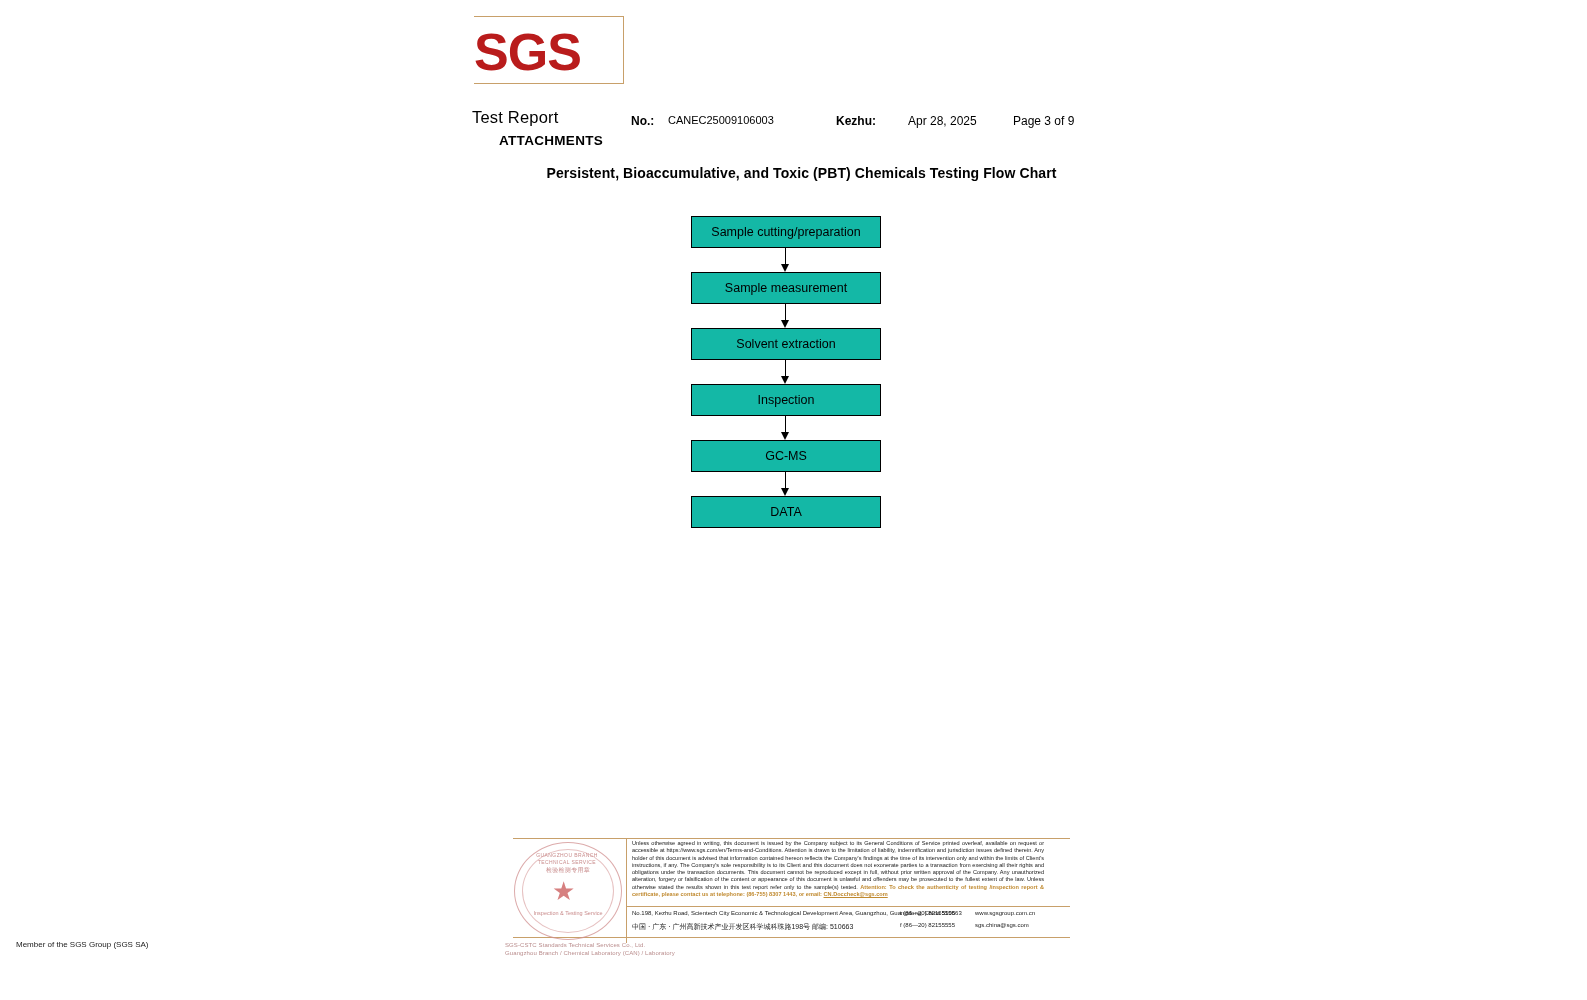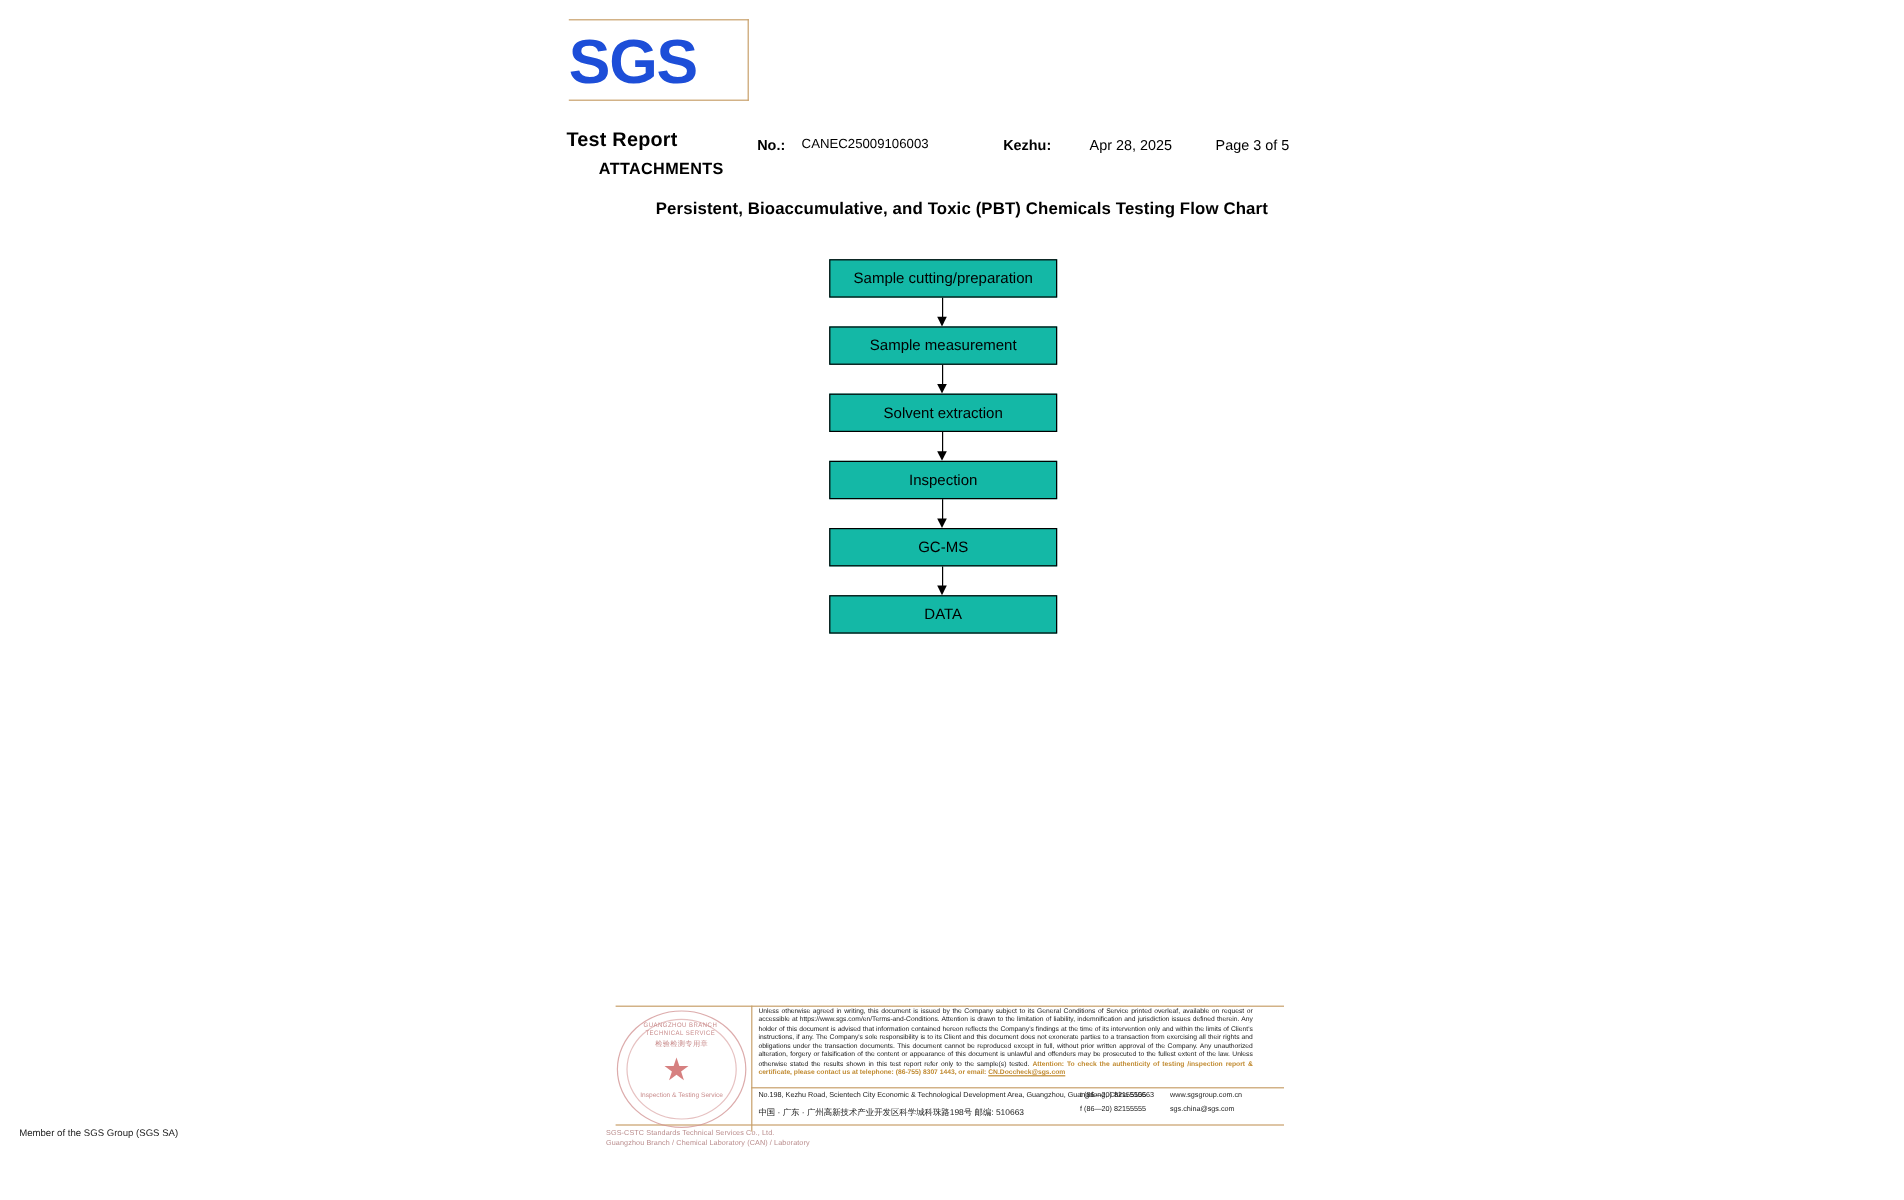--- a/index.html
+++ b/index.html
@@ -33,21 +33,21 @@
     height: 70px;
   }
   .logo-text {
     position: absolute;
     left: 0px;
     top: 12px;
     font-family: "Liberation Sans", sans-serif;
     font-weight: bold;
     font-size: 52px;
     letter-spacing: -1px;
-    color: #1d4ed8;
+    color: #b91c1c;
     line-height: 52px;
   }
   .logo-rule-top {
     position: absolute;
     left: 0px;
     top: 2px;
     width: 150px;
     height: 1px;
     background: #c8a06a;
   }
@@ -67,21 +67,21 @@
     height: 68px;
     background: #c8a06a;
   }
 
   
   .report-title {
     position: absolute;
     left: 472px;
     top: 108px;
     font-size: 16.5px;
-    font-weight: bold;
+    font-weight: normal;
     letter-spacing: 0.2px;
   }
   .hdr-no-label {
     position: absolute;
     left: 631px;
     top: 114px;
     font-size: 12px;
     font-weight: bold;
   }
   .hdr-no-value {
@@ -392,21 +392,21 @@
     <div class="logo-text">SGS</div>
     <div class="logo-rule-vert"></div>
     <div class="logo-rule-bottom"></div>
   </div>
 
   <div class="report-title">Test Report</div>
   <div class="hdr-no-label">No.:</div>
   <div class="hdr-no-value">CANEC25009106003</div>
   <div class="hdr-date-label">Kezhu:</div>
   <div class="hdr-date-value">Apr 28, 2025</div>
-  <div class="hdr-page">Page 3 of 5</div>
+  <div class="hdr-page">Page 3 of 9</div>
   <div class="attachments">ATTACHMENTS</div>
 
   <div class="flow-title">Persistent, Bioaccumulative, and Toxic (PBT) Chemicals Testing Flow Chart</div>
 
   <div class="flow">
     <div class="flow-box">
       <span>Sample cutting/preparation</span>
     </div>
     <div class="flow-arrow">
       <div class="stem"></div>

